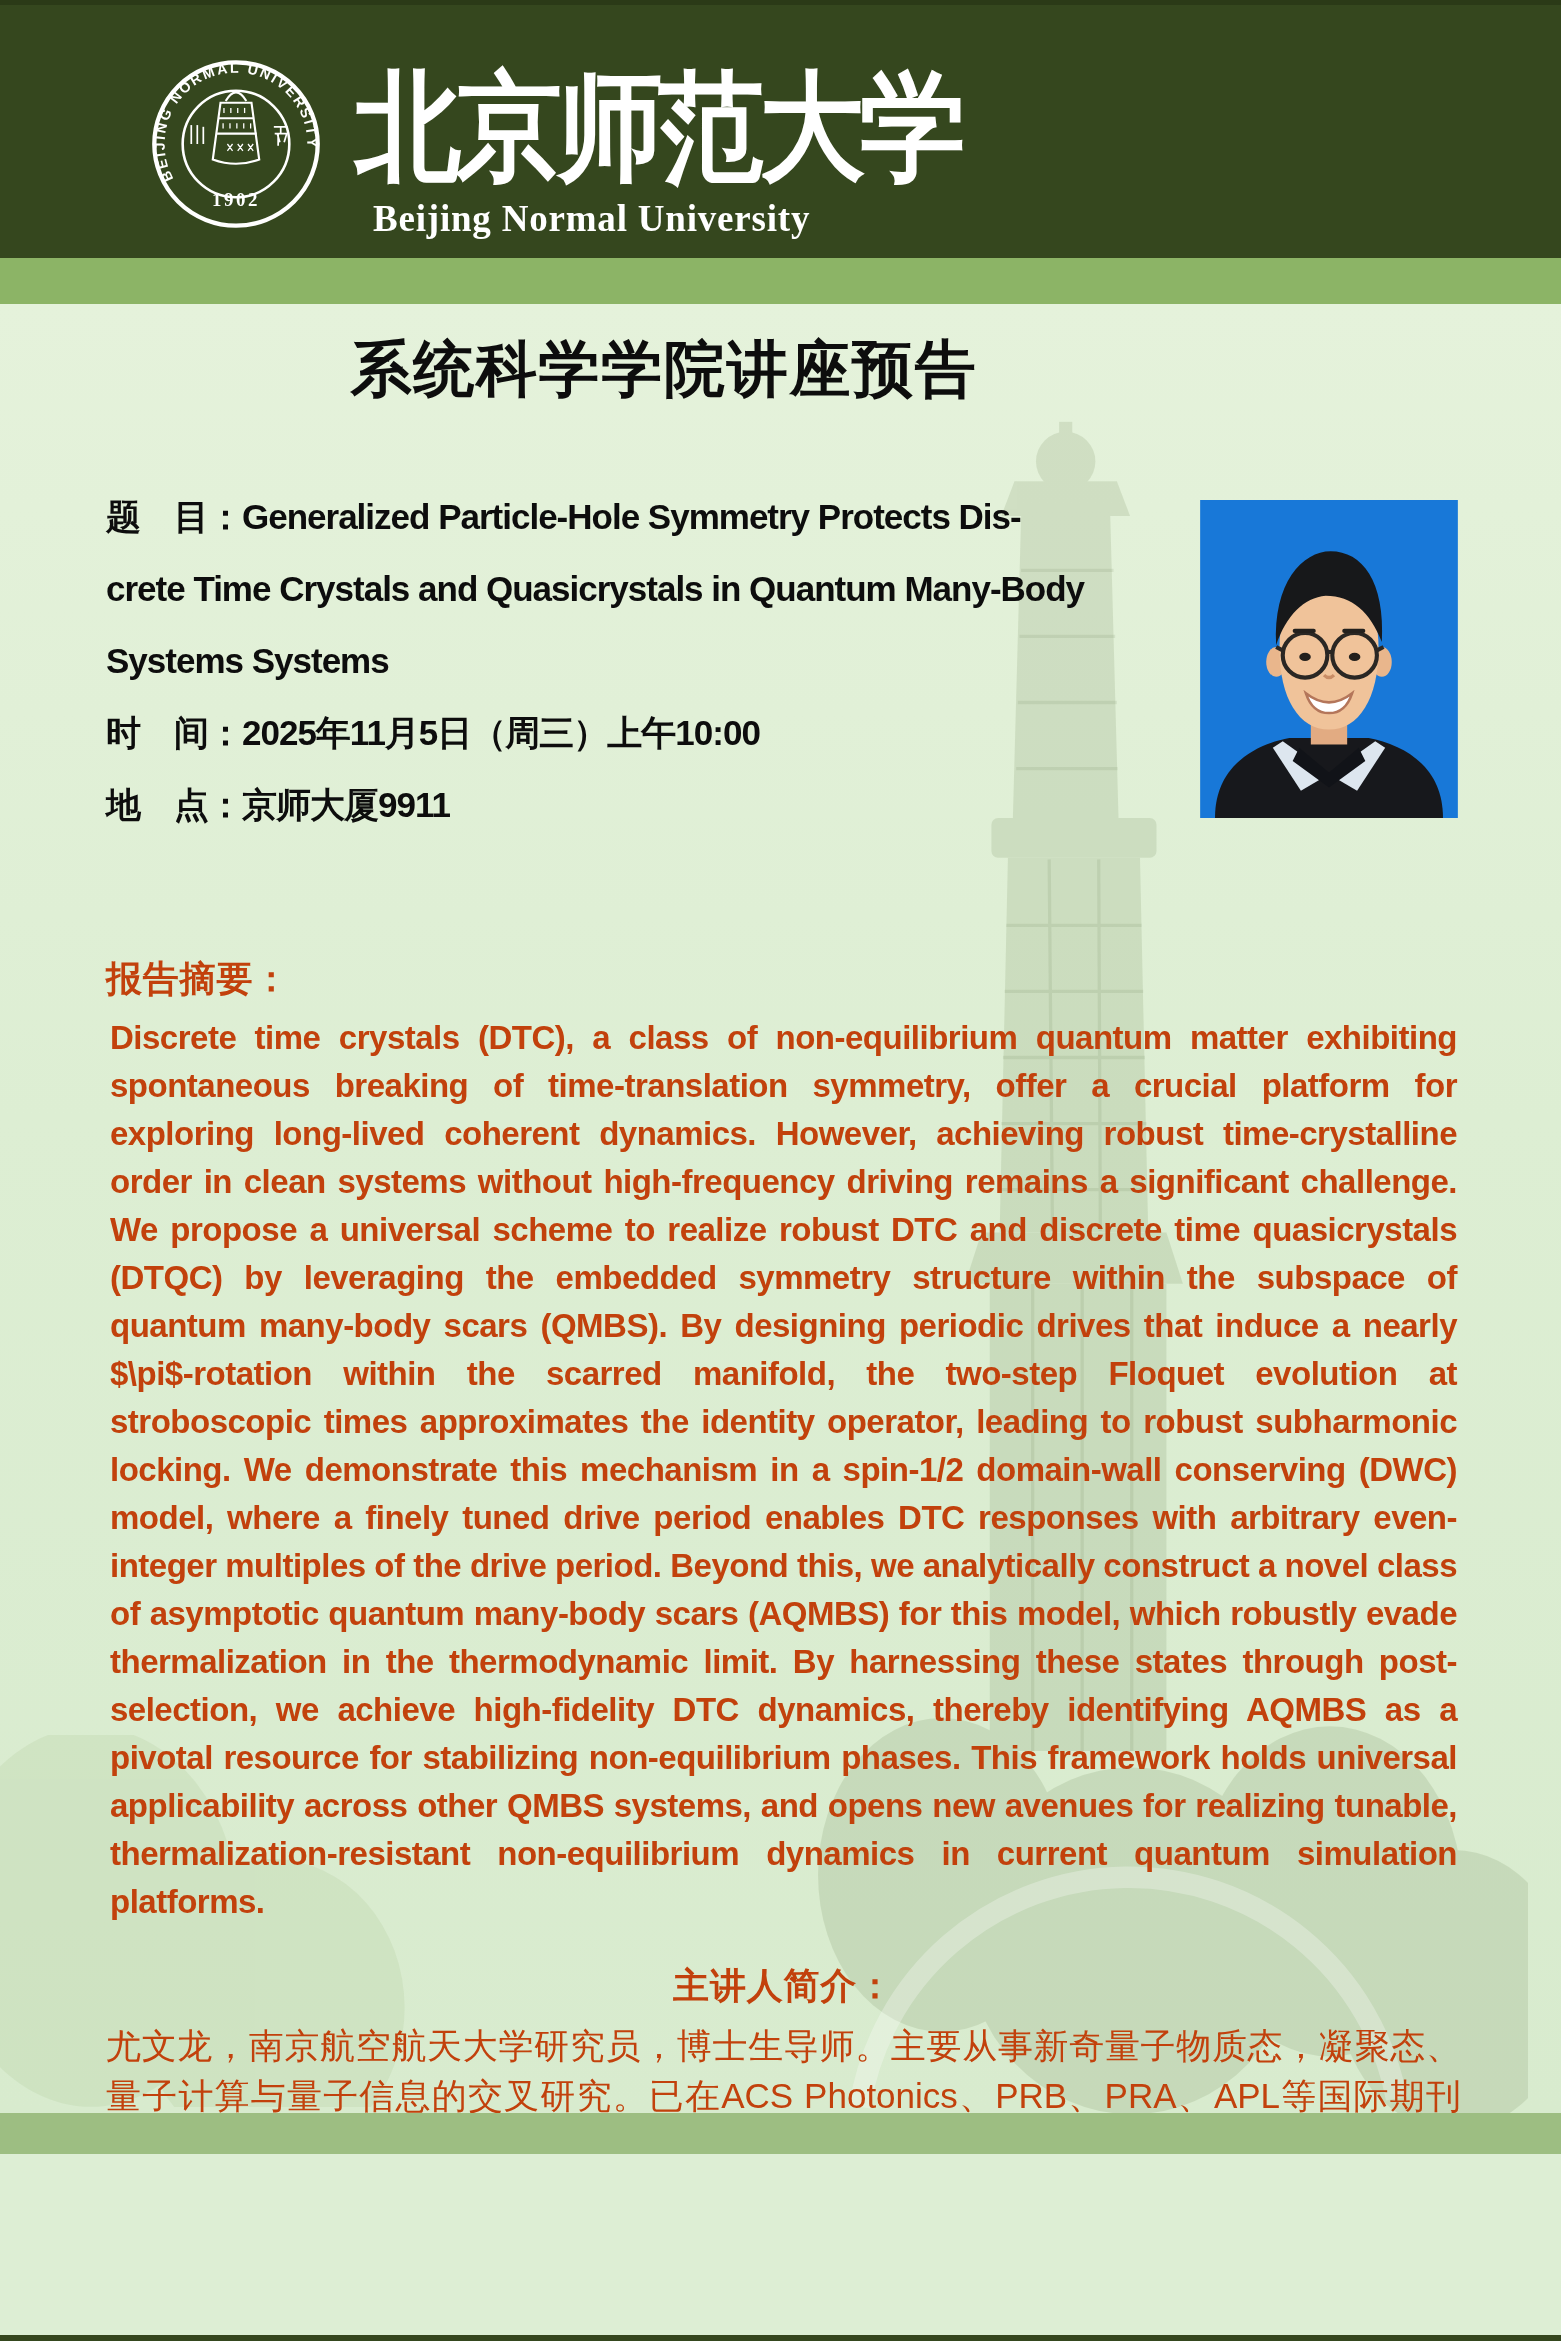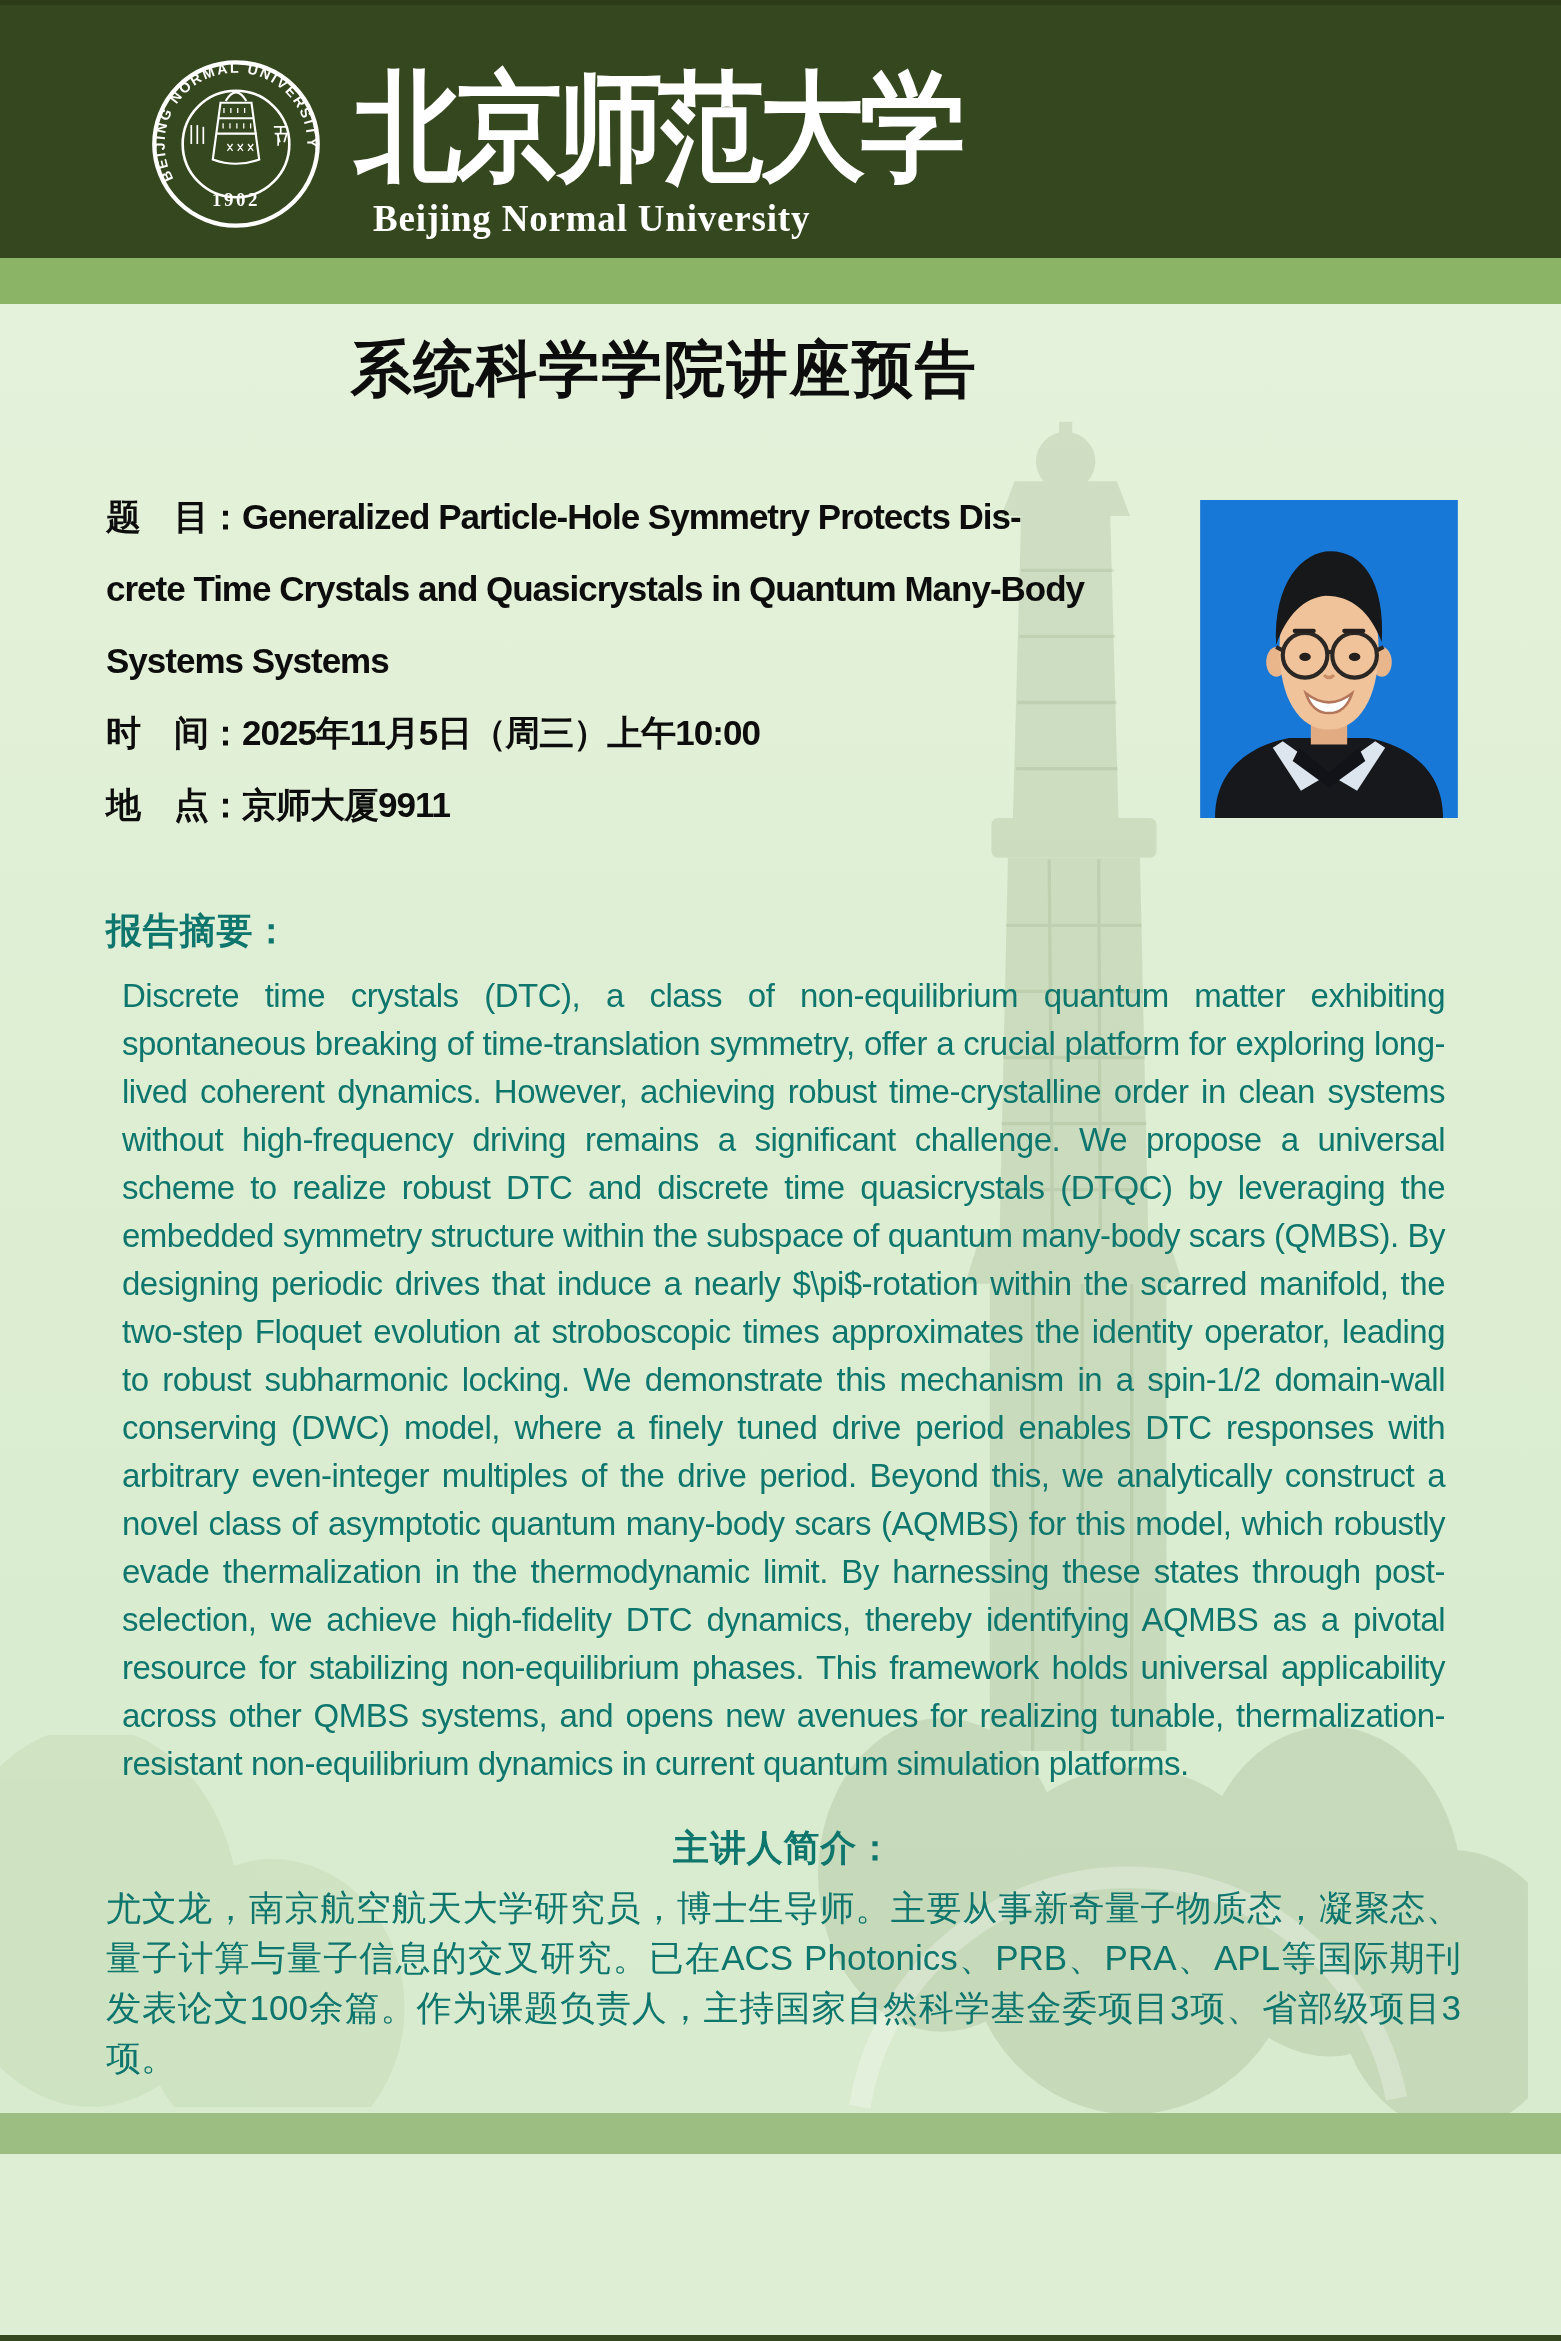--- a/index.html
+++ b/index.html
@@ -22,24 +22,24 @@
   .body-bg{position:absolute;left:0;top:304px;width:1561px;height:1809px;
            background:linear-gradient(#e5f2db 0%,#ddeed3 45%,#d8ebce 100%);}
   .bg-art{position:absolute;pointer-events:none;}
   .page-title{position:absolute;left:0;top:329px;width:1328px;text-align:center;
               font-size:61px;font-weight:700;color:#0d0d0d;letter-spacing:1.7px;}
   .info{position:absolute;left:106px;top:481px;width:1099px;}
   .info .line{font-size:35px;font-weight:700;color:#0d0d0d;line-height:72px;
               letter-spacing:-1px;white-space:nowrap;}
   .photo{position:absolute;left:1200px;top:500px;width:258px;height:318px;}
 
-  .content{position:absolute;left:106px;top:907px;width:1355px;color:#0f766e;}
+  .content{position:absolute;left:106px;top:955px;width:1355px;color:#c2410c;}
   .sec-label{font-size:36px;font-weight:700;letter-spacing:0.8px;margin:0 0 10px 0;}
-  .abstract-text{font-size:33px;font-weight:400;line-height:48px;letter-spacing:-0.5px;
-                 text-align:justify;margin:16px;}
+  .abstract-text{font-size:33px;font-weight:700;line-height:48px;letter-spacing:-0.5px;
+                 text-align:justify;margin:4px;}
   .bio-label{margin-top:36px;text-align:center;}
   .bio-text{font-size:35px;font-weight:400;line-height:50px;letter-spacing:0px;
             text-align:justify;margin:6.6px 0 0 0;}
 
   
   .band-bottom{position:absolute;left:0;top:2113px;width:1561px;height:41px;background:#9dbe82;}
   .footer{position:absolute;left:0;top:2154px;width:1561px;height:182px;background:#ddeed4;}
   .bottom-strip{position:absolute;left:0;top:2335px;width:1561px;height:6.6px;background:#35471e;}
 </style>
 </head>

